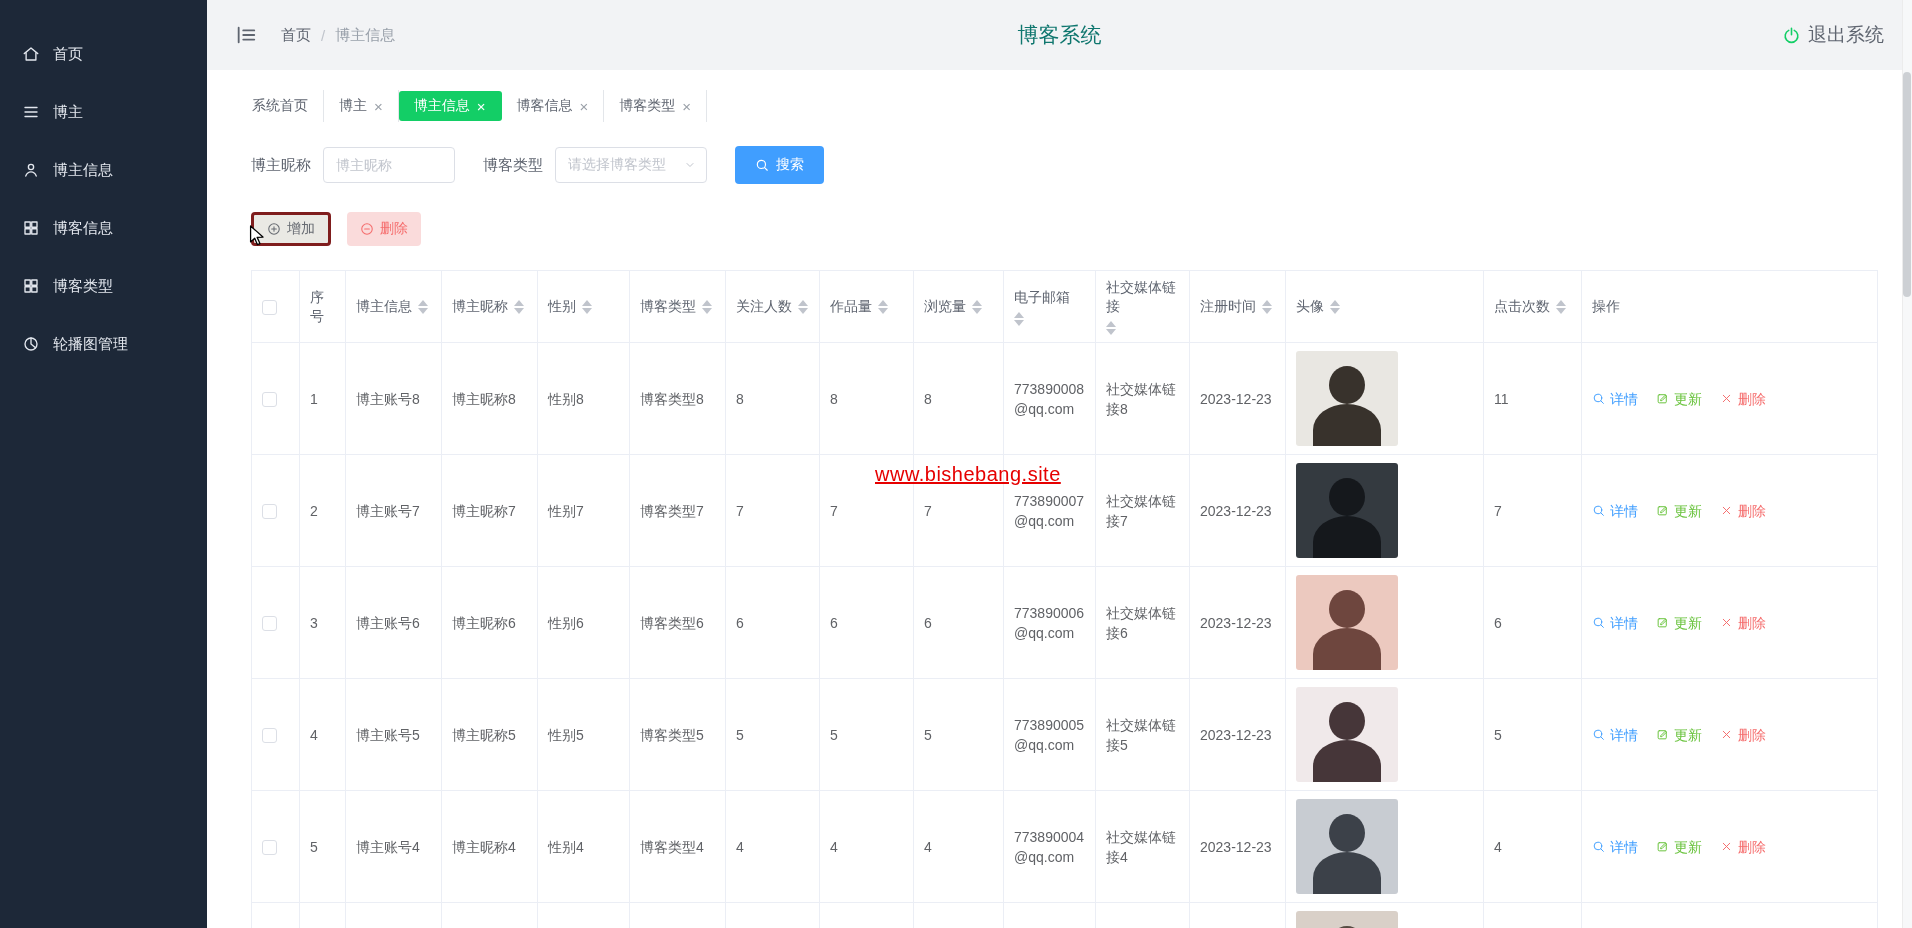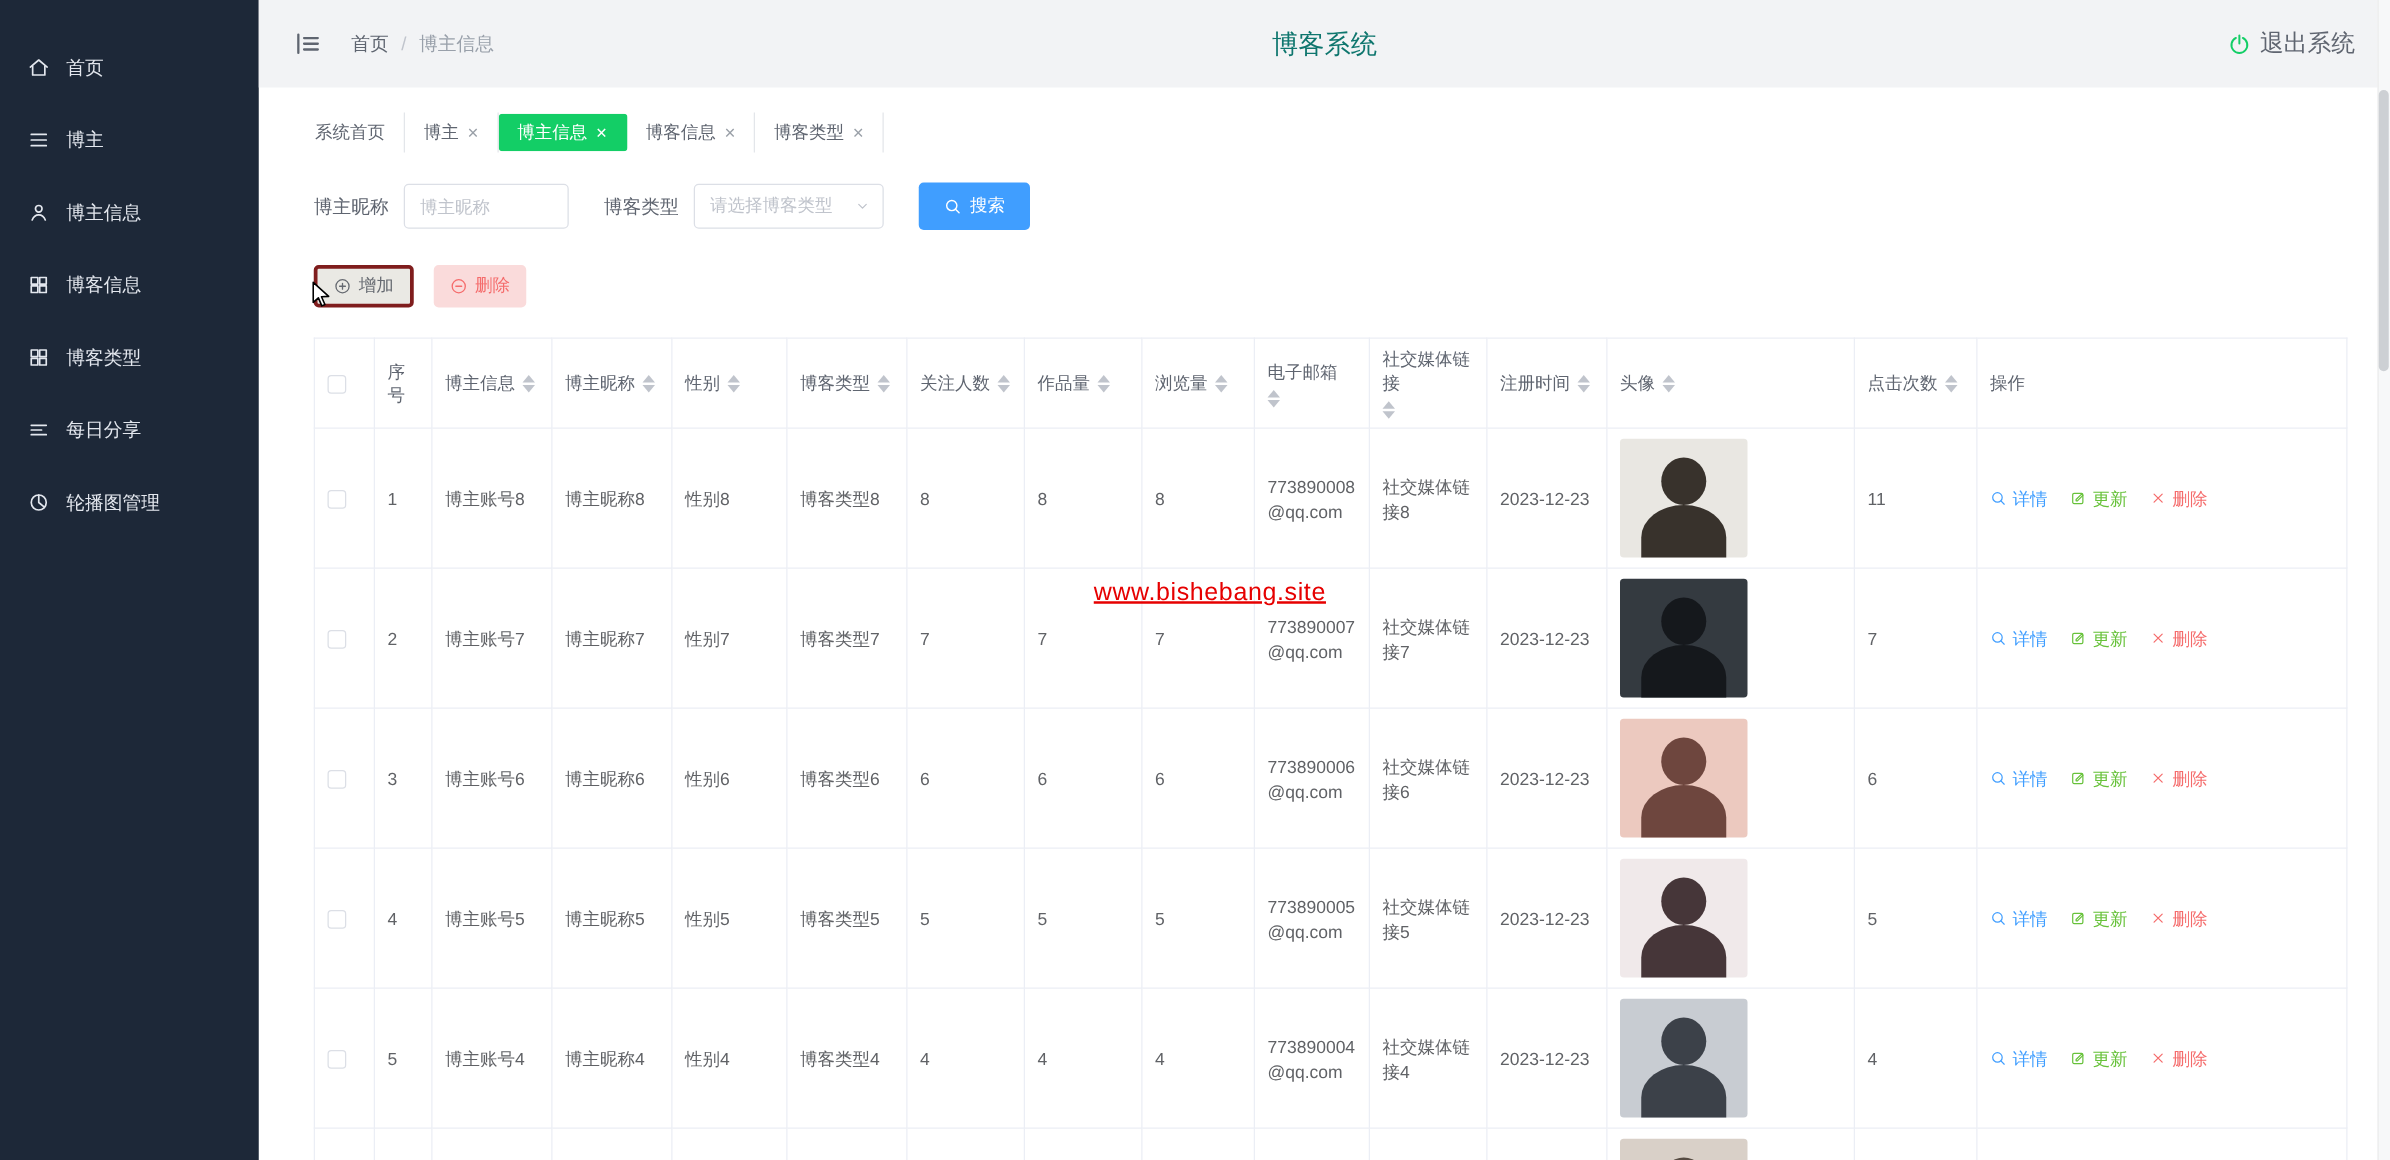--- a/index.html
+++ b/index.html
@@ -148,28 +148,20 @@
               <rect x="13" y="4" width="7" height="7"></rect>
               <rect x="4" y="13" width="7" height="7"></rect>
               <rect x="13" y="13" width="7" height="7"></rect>
             </svg>
           </span>
           <span class="slabel">博客类型</span>
         </div>
         <div class="side-item">
           <span class="sicon">
             <svg viewBox="0 0 24 24">
-              <path d="M4 7h16M4 12h11M4 17h16"></path>
-            </svg>
-          </span>
-          <span class="slabel">每日分享</span>
-        </div>
-        <div class="side-item">
-          <span class="sicon">
-            <svg viewBox="0 0 24 24">
               <circle cx="12" cy="12" r="8"></circle>
               <path d="M12 4v8l6 5"></path>
             </svg>
           </span>
           <span class="slabel">轮播图管理</span>
         </div>
       </nav>
   </aside>
 
   <main>

